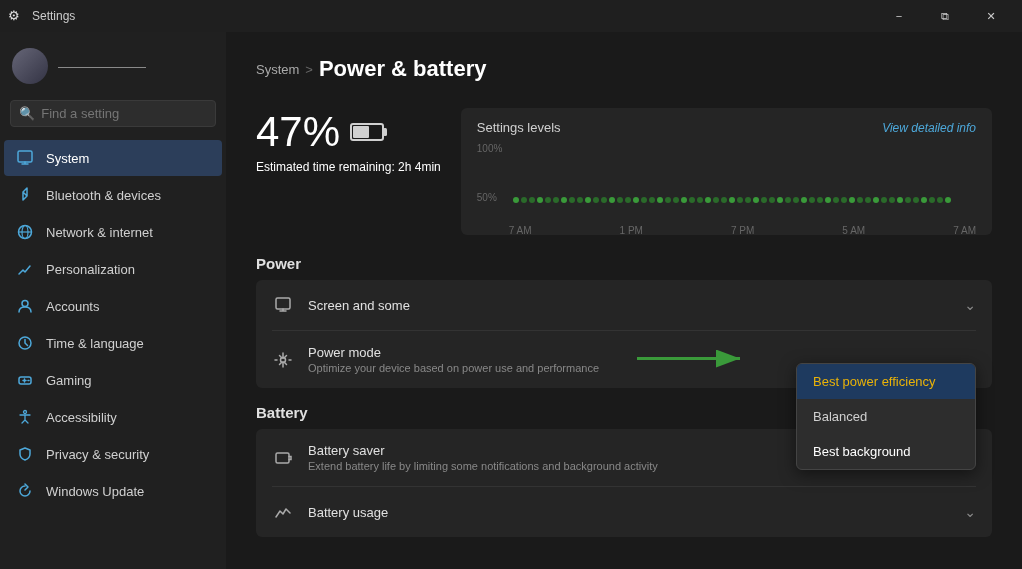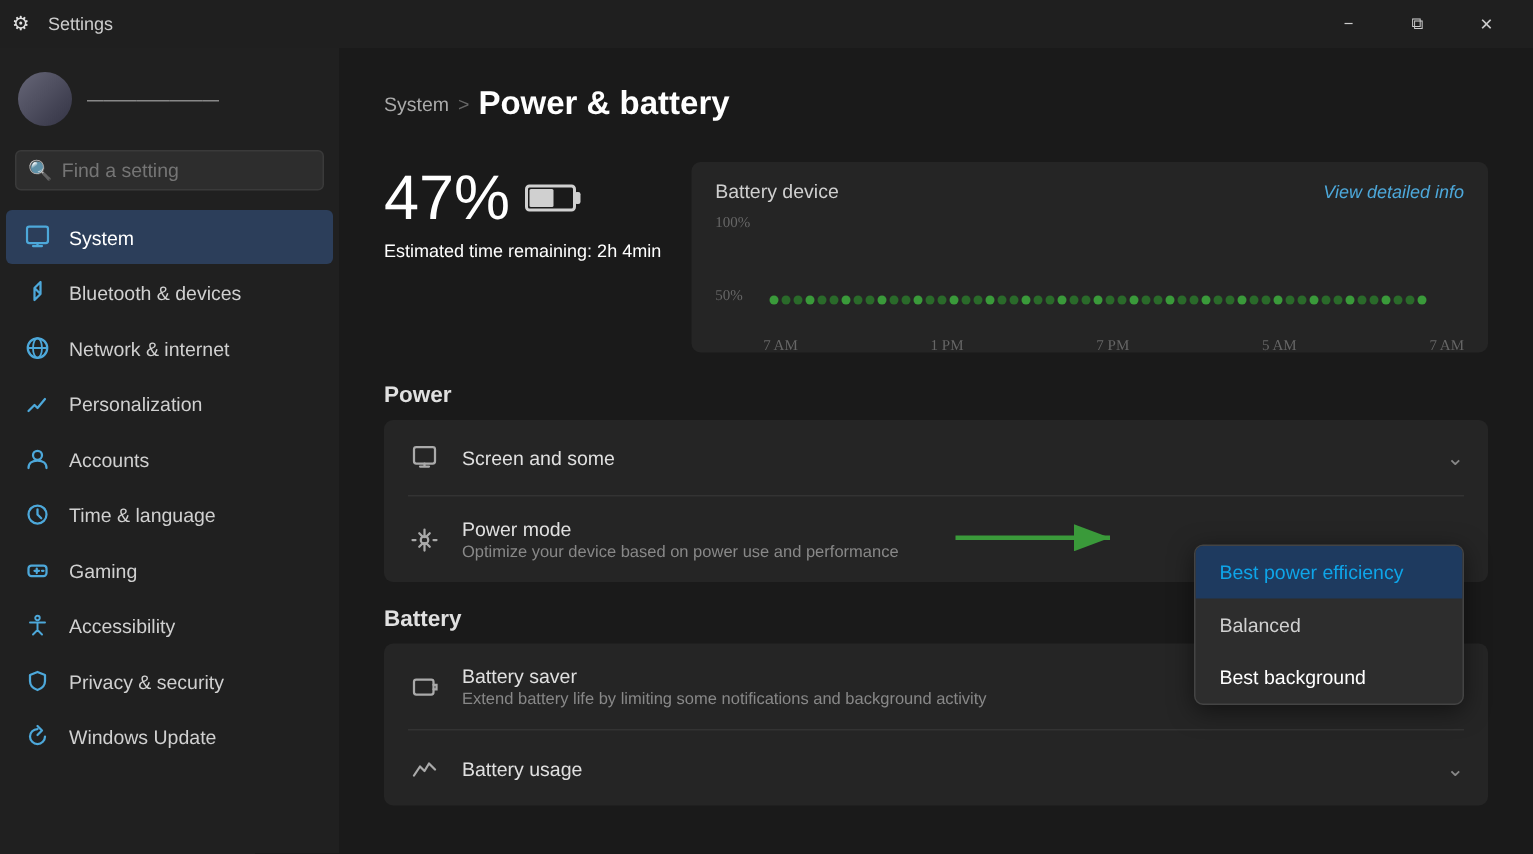--- a/index.html
+++ b/index.html
@@ -217,21 +217,20 @@
     }
     .view-detailed {
       font-size: 12px;
       color: #4da8da;
       cursor: pointer;
       font-style: italic;
     }
     .chart-area {
       position: relative;
       height: 80px;
-      font-family: Liberation Serif, serif;
     }
     .chart-dots {
       display: flex;
       align-items: flex-end;
       height: 60px;
       gap: 2px;
       margin-bottom: 4px;
     }
     .chart-dot {
       width: 6px;
@@ -317,21 +316,21 @@
     .dropdown-item {
       padding: 10px 16px;
       font-size: 13px;
       color: #d0d0d0;
       cursor: pointer;
       display: flex;
       align-items: center;
       gap: 6px;
     }
     .dropdown-item.selected { color: #fff; font-weight: 500; }
-    .dropdown-item.highlighted { background: #1e3a5f; color: #0ea5e9; }
+    .dropdown-item.highlighted { background: #1e3a5f; color: #eab308; }
 
     .battery-saver-right {
       font-size: 12px;
       color: #888;
     }
 
     
     .card-divider {
       border: none;
       border-top: 1px solid #333;
@@ -485,21 +484,21 @@
           </span>
         </div>
         <div class="battery-time">
           <span>Estimated time remaining:</span>
           <span style="color:#fff;font-weight:500;">2h 4min</span>
         </div>
       </div>
 
       <div class="battery-chart-section">
         <div class="battery-chart-header">
-          <span class="battery-chart-title">Battery device</span>
+          <span class="battery-chart-title">Settings levels</span>
           <span class="view-detailed">View detailed info</span>
         </div>
         <div class="chart-area">
           <div style="display:flex; flex-direction:column; justify-content:space-between; height:60px; position:absolute; left:0; top:0; font-size:10px; color:#666;">
             <span>100%</span>
             <span>50%</span>
           </div>
 
           <div style="margin-left:36px; padding-bottom:18px;">
             <div class="chart-dots" id="chart-dots-row">

